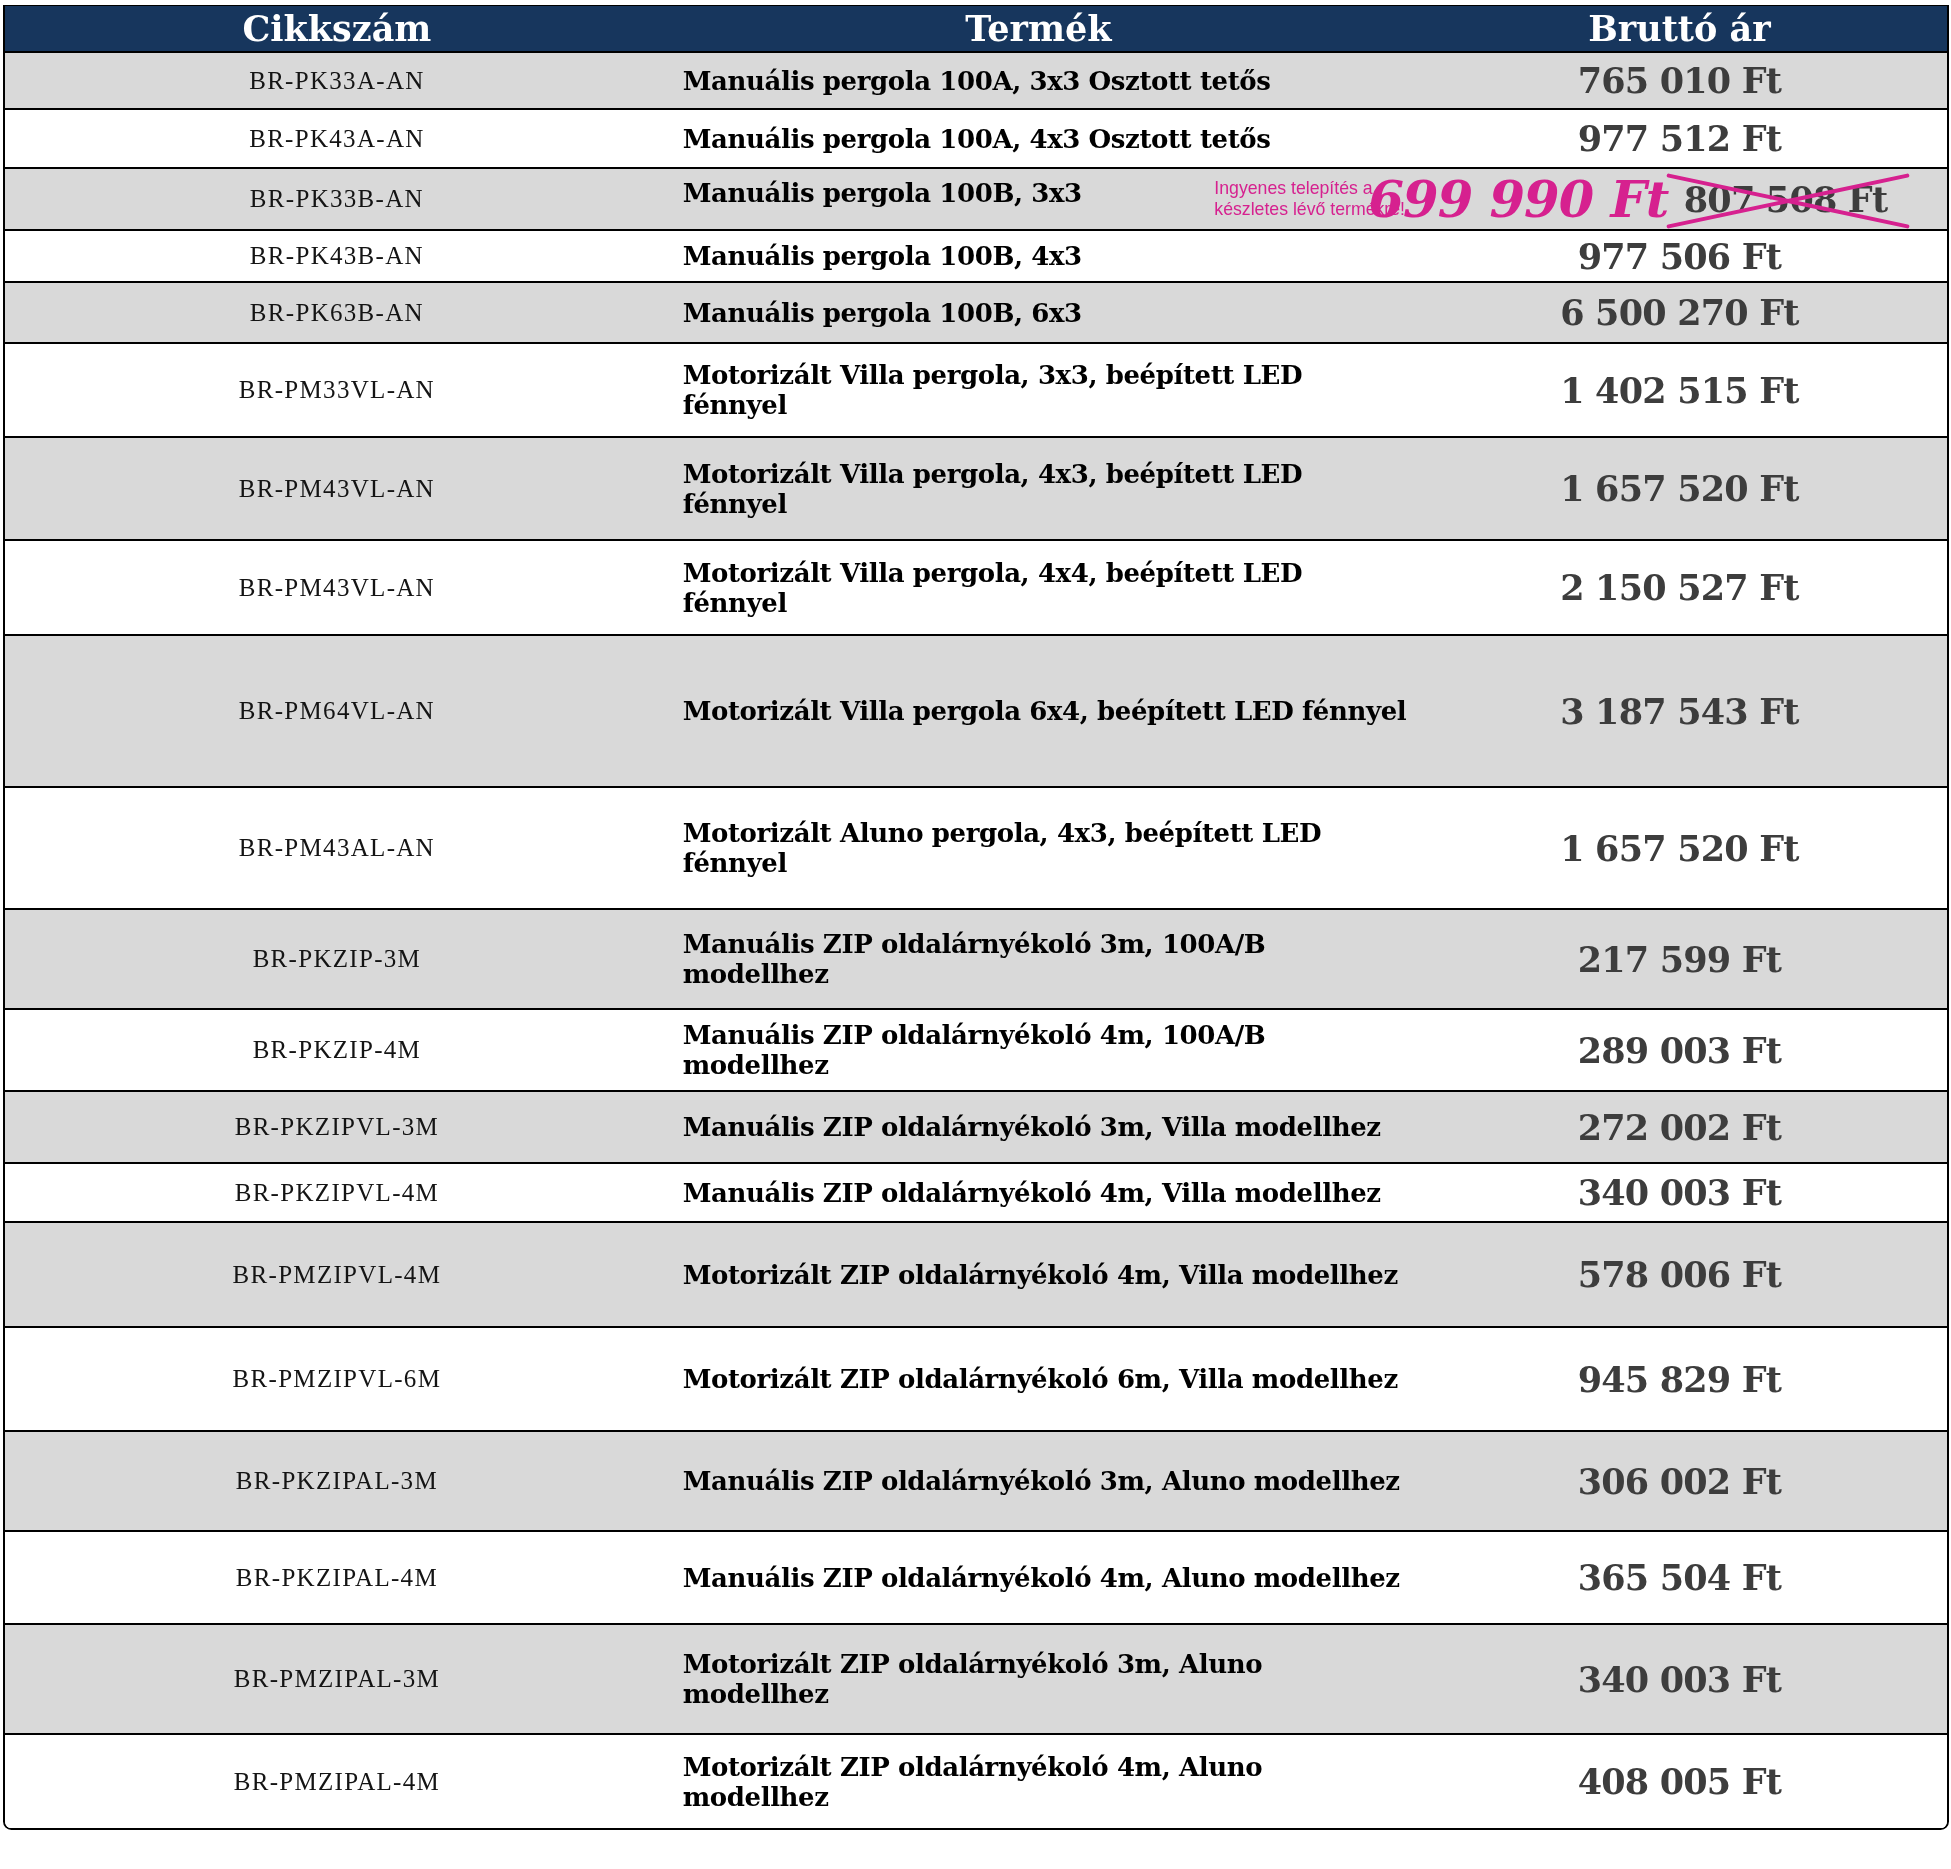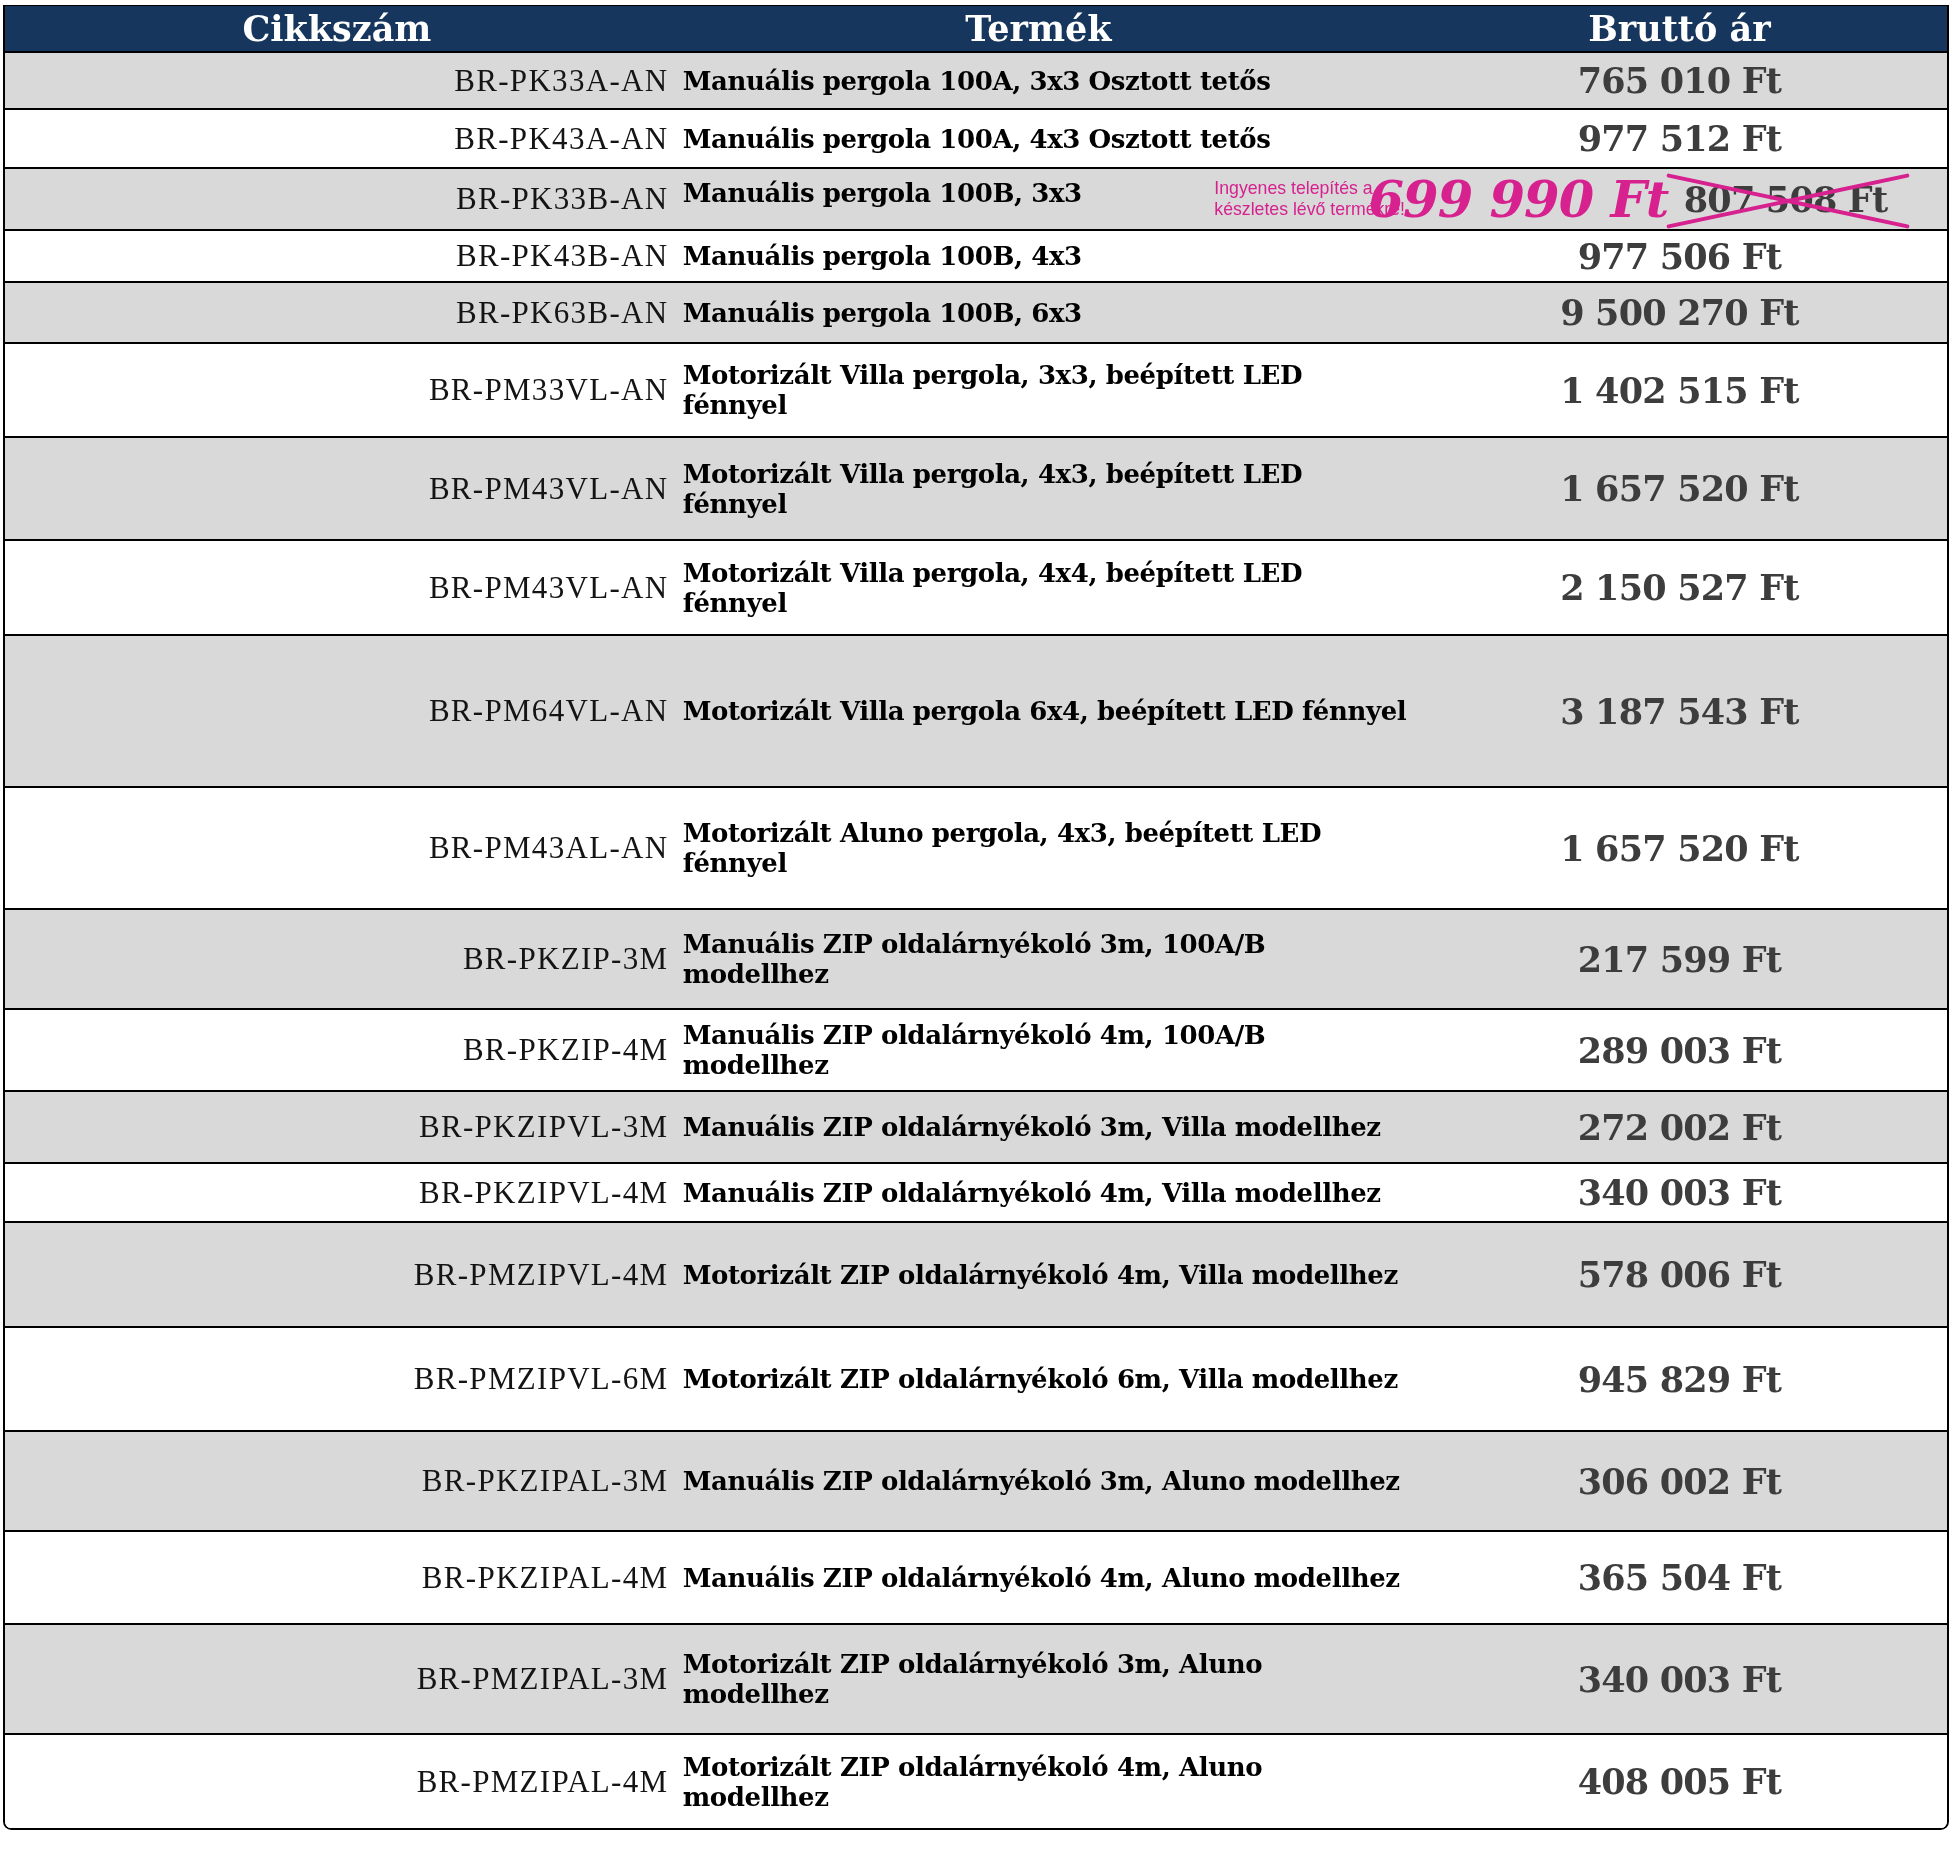--- a/index.html
+++ b/index.html
@@ -36,23 +36,23 @@
     border-bottom:2.5px solid var(--line);
   }
   td{
     border-top:2.5px solid var(--line);
     vertical-align:middle;
     padding:0;
   }
   tr.gray td{background:var(--row-gray);}
   tr.white td{background:var(--row-white);}
   td.sku{
-    text-align:right;
+    text-align:center;
     font-family:"Liberation Serif", serif;
-    font-size:31px;
+    font-size:25px;
     letter-spacing:1.3px;
     color:#141414;
   }
   td.product{
     font-family:"DejaVu Serif", serif;
     font-weight:bold;
     font-size:26px;
     letter-spacing:-0.4px;
     color:#000000;
     padding-left:14.3px;
@@ -192,21 +192,21 @@
   </tr>
 
   <tr class="gray" style="height: 61px;">
     <td class="sku">
       <span>BR-PK63B-AN</span>
     </td>
     <td class="product">
       <span>Manuális pergola 100B, 6x3</span>
     </td>
     <td class="price">
-      <span>9 500 270 Ft</span>
+      <span>6 500 270 Ft</span>
     </td>
   </tr>
 
   <tr class="white" style="height: 94px;">
     <td class="sku">
       <span>BR-PM33VL-AN</span>
     </td>
     <td class="product">
       <span>Motorizált Villa pergola, 3x3, beépített LED fénnyel</span>
     </td>

